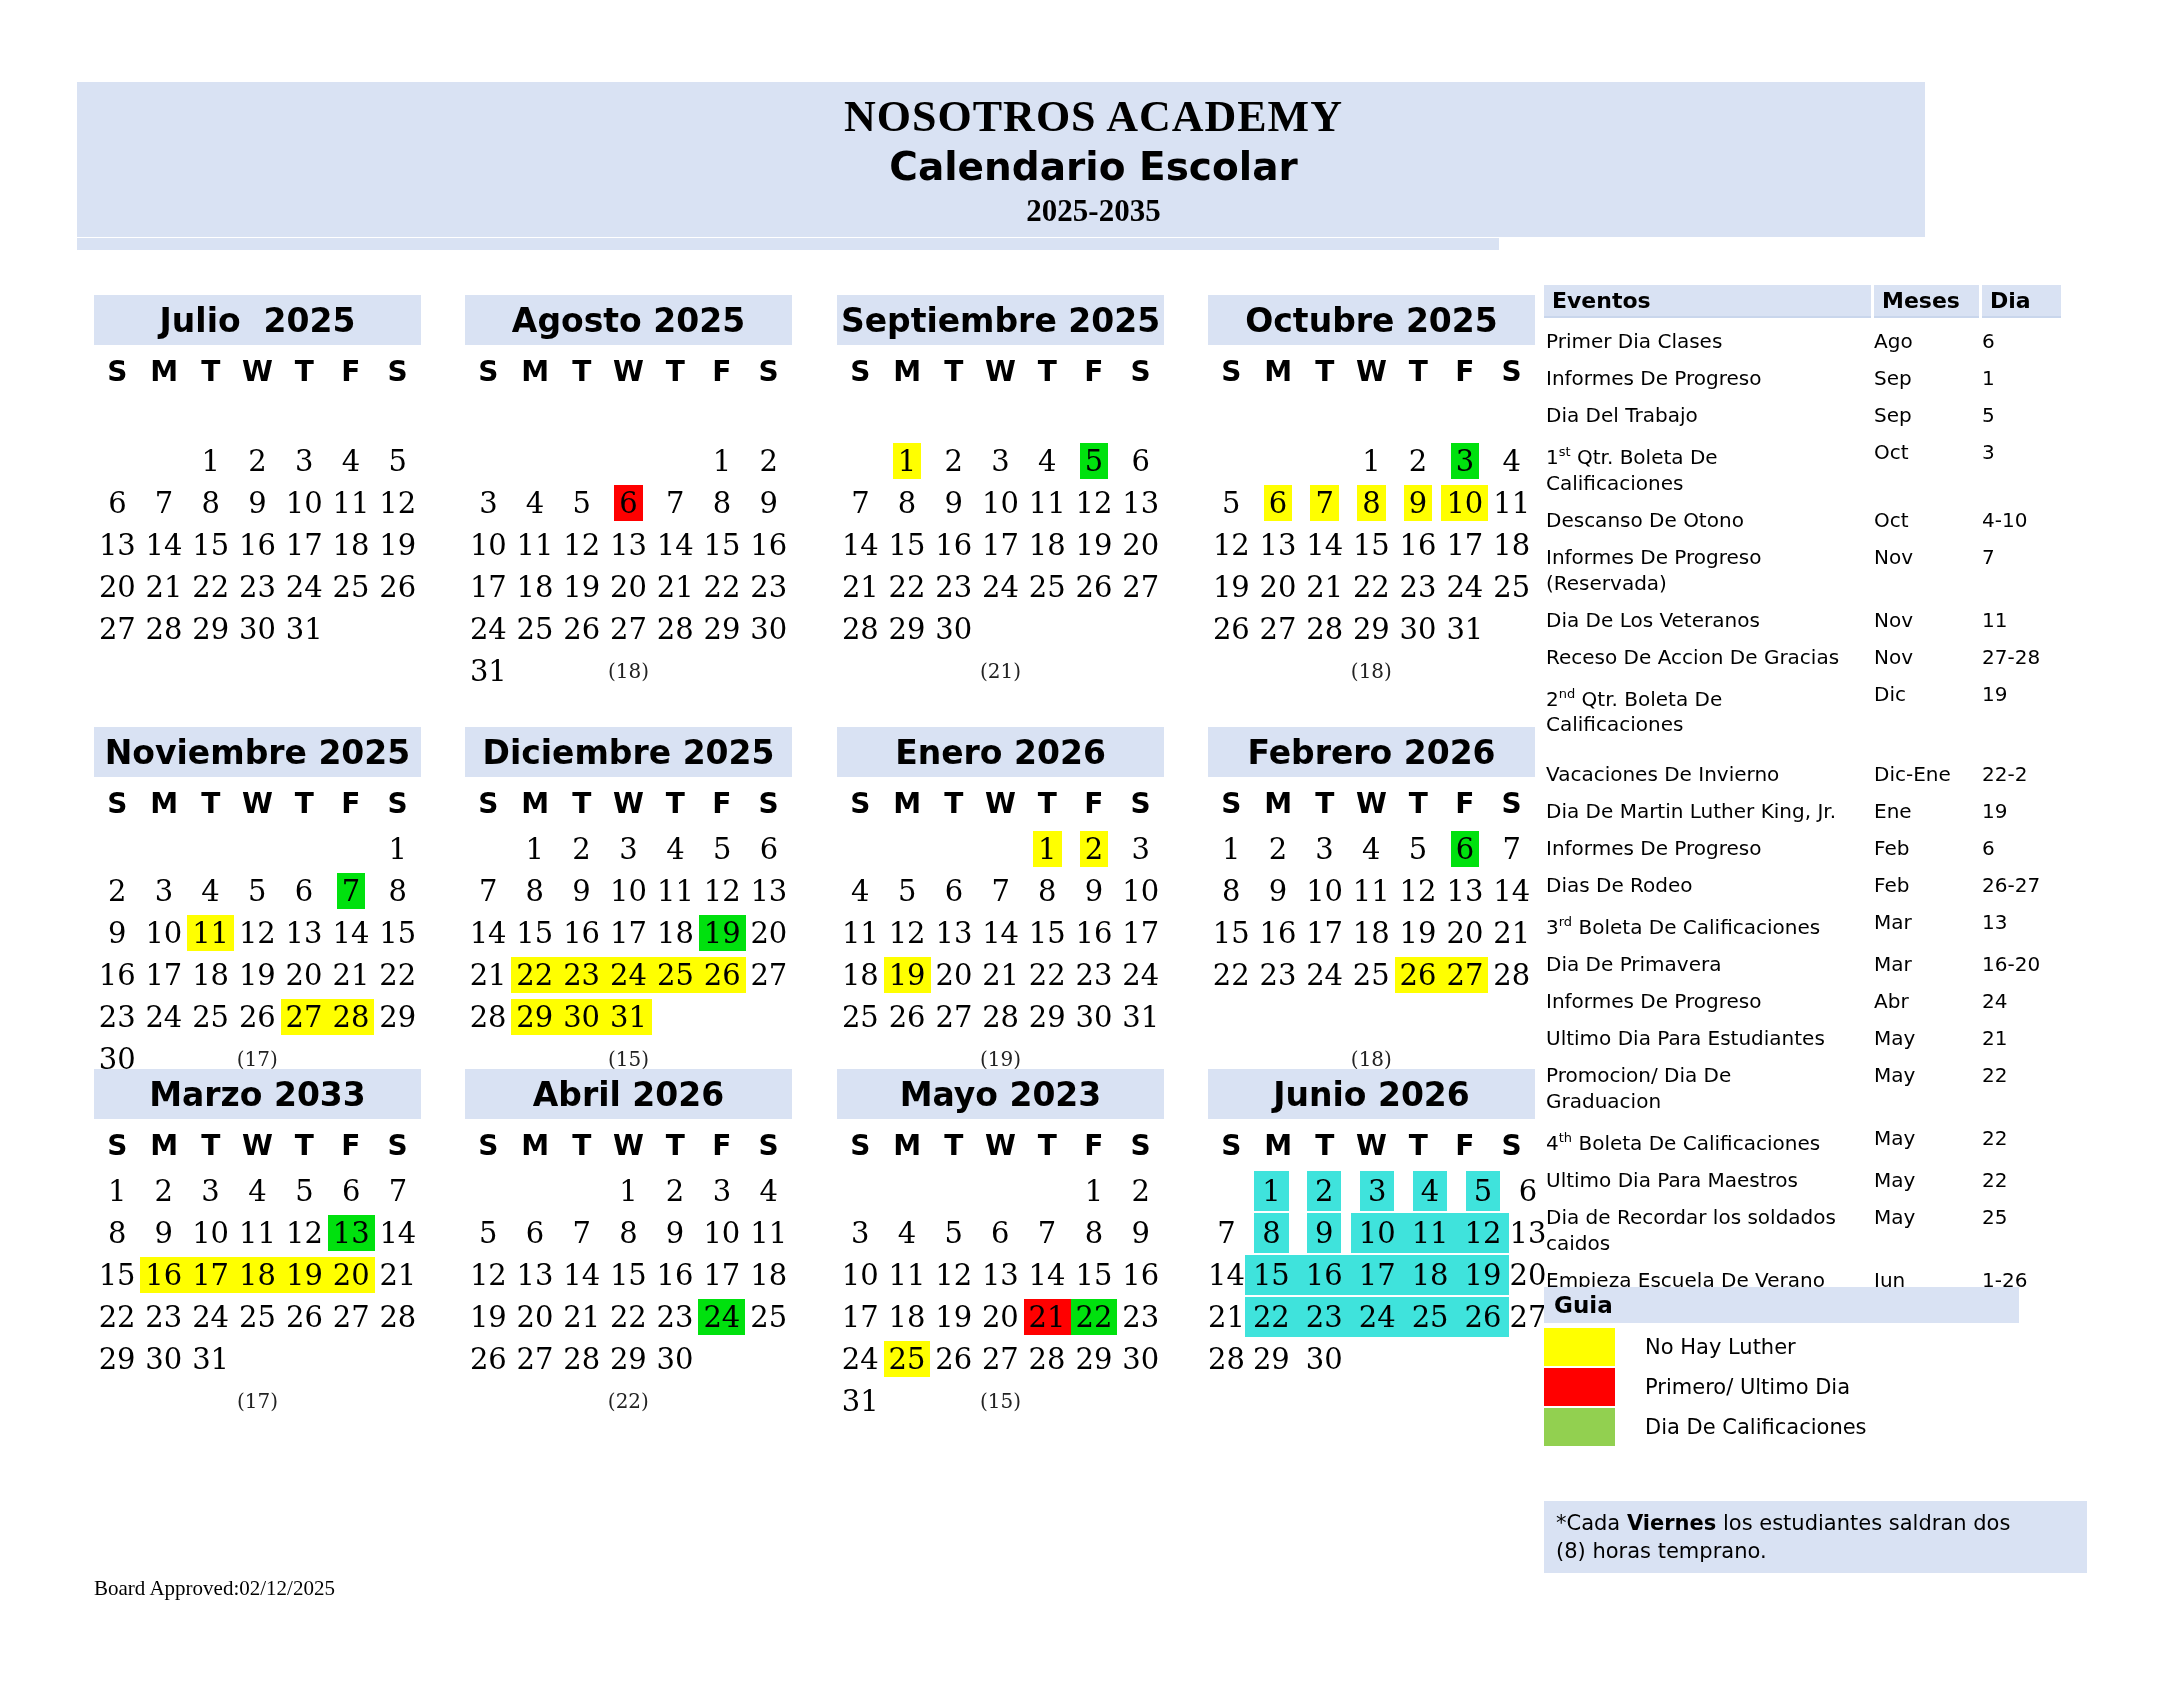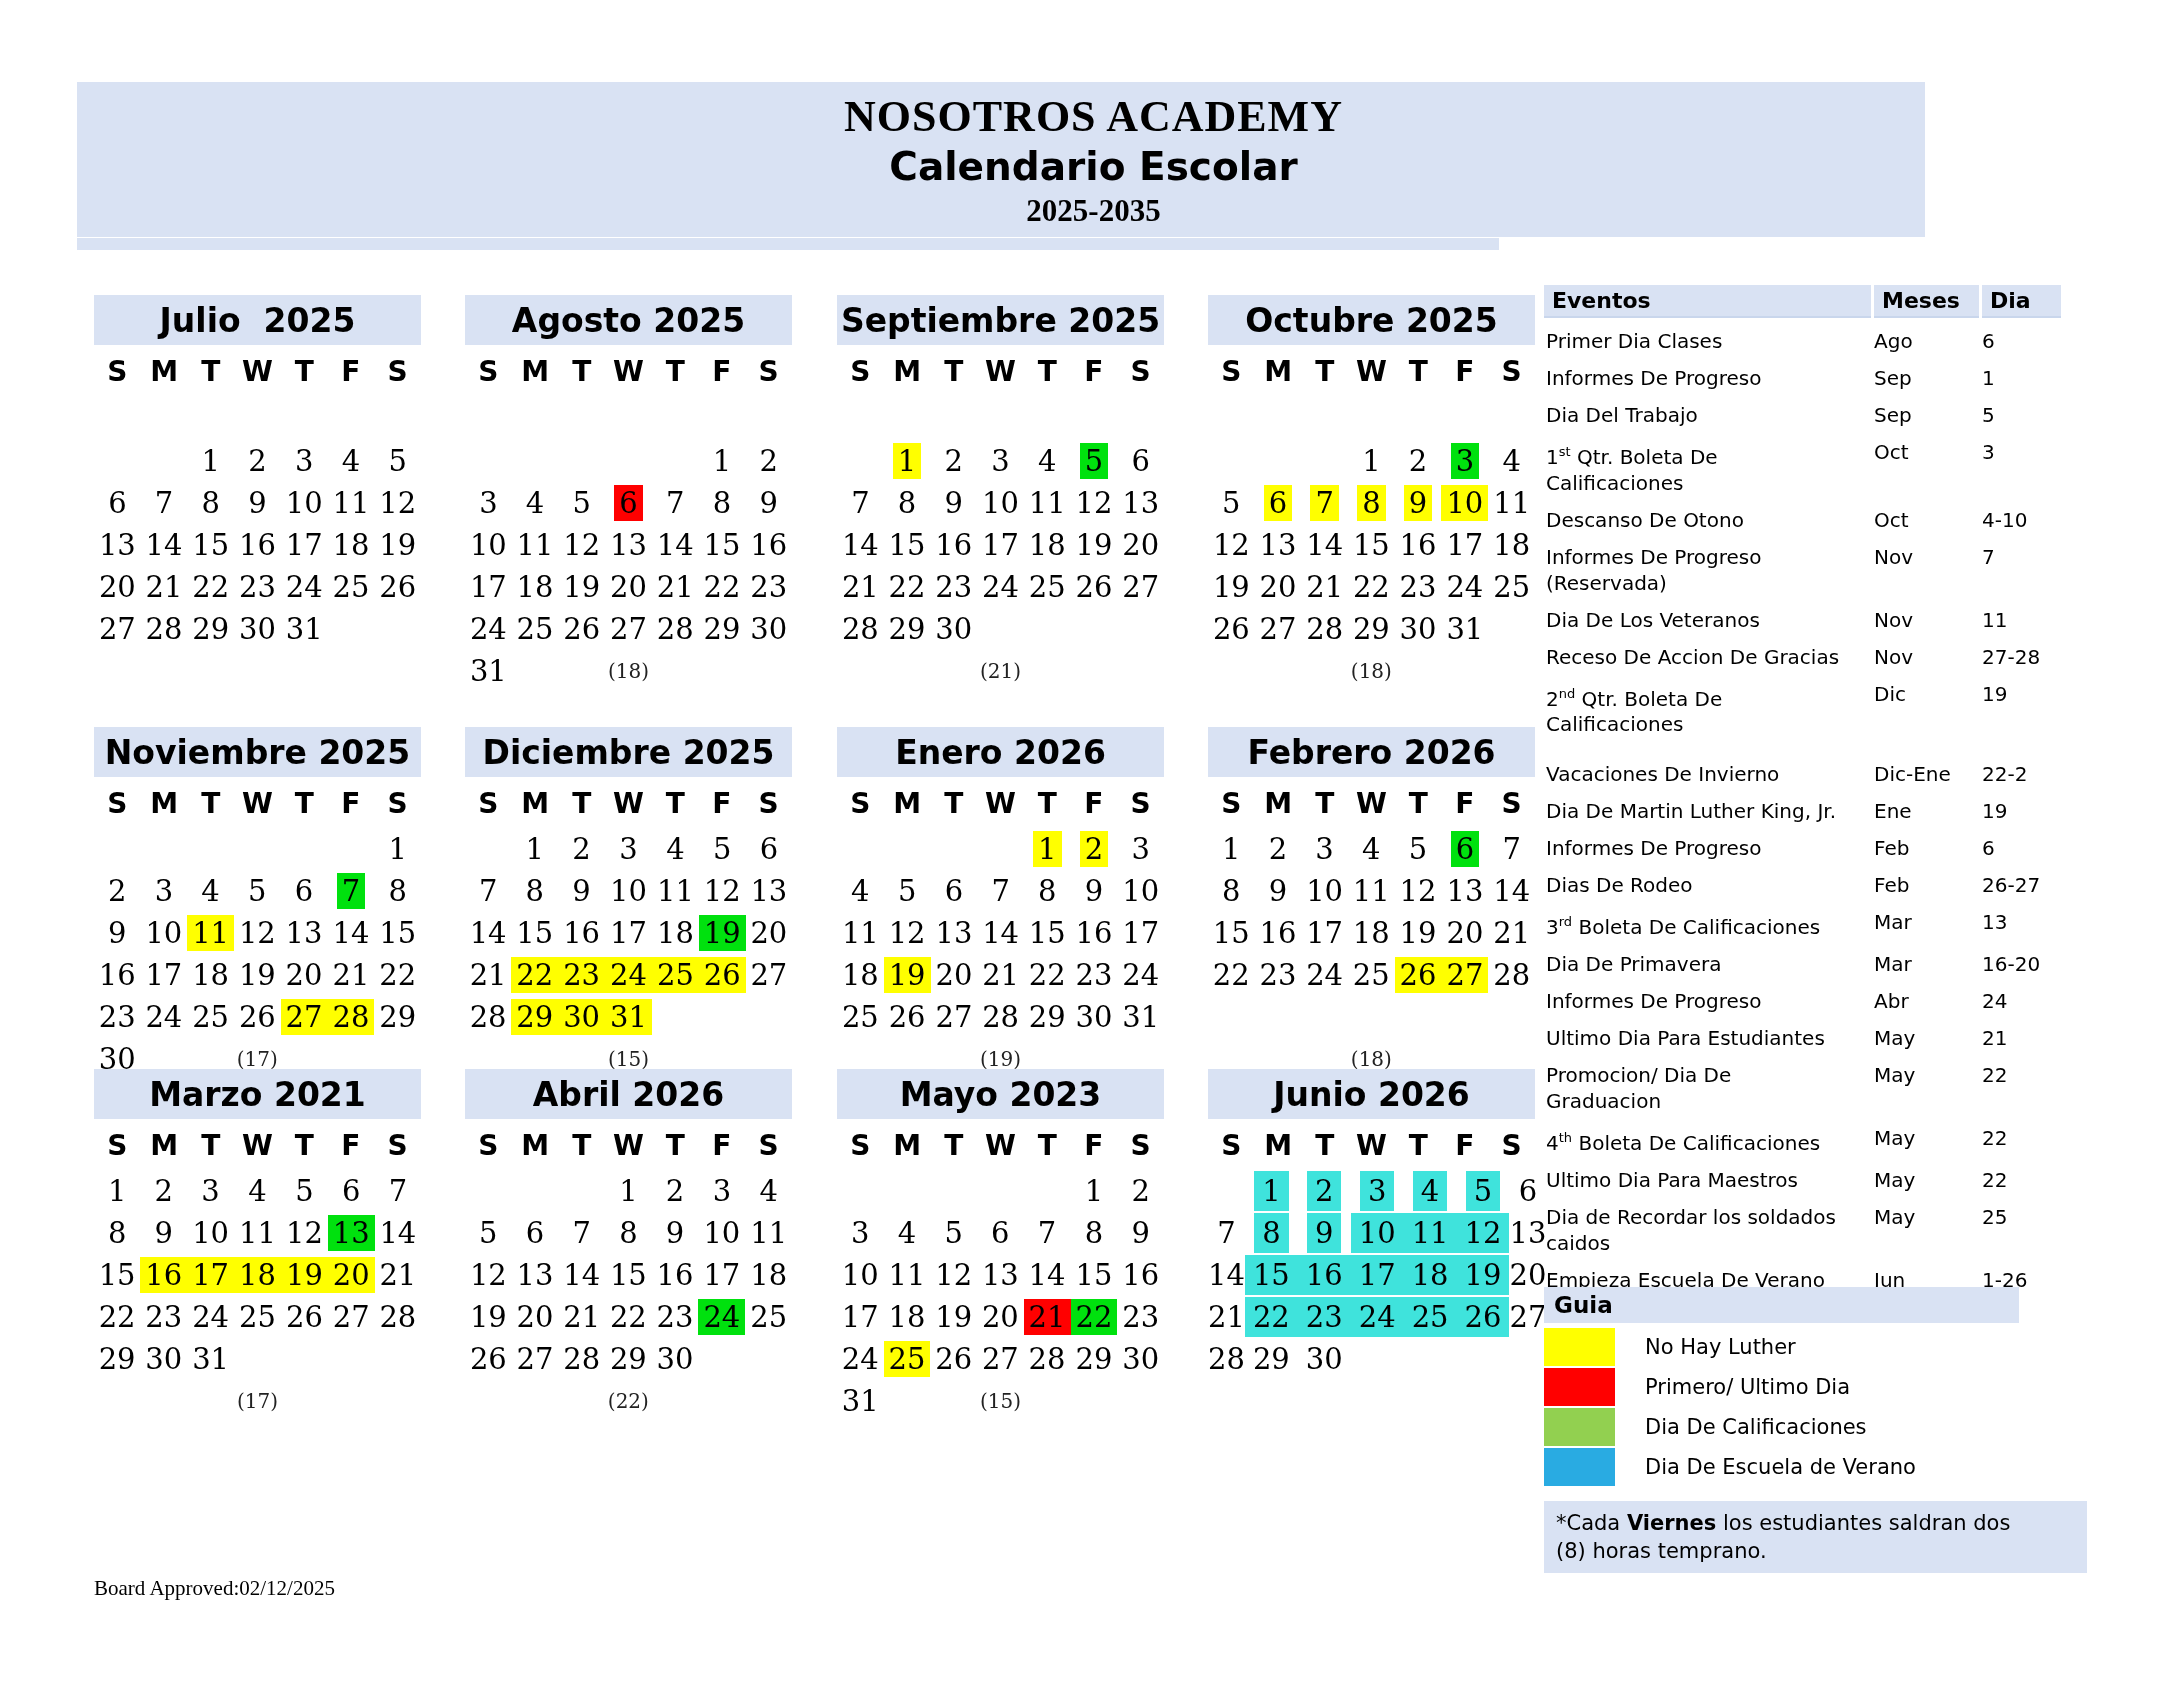--- a/index.html
+++ b/index.html
@@ -1004,21 +1004,21 @@
         <div class="dcell" style="grid-area: 6 / 2;"></div>
         <div class="dcell" style="grid-area: 6 / 3;"></div>
         <div class="dcell" style="grid-area: 6 / 4;"></div>
         <div class="dcell" style="grid-area: 6 / 5;"></div>
         <div class="dcell" style="grid-area: 6 / 6;"></div>
         <div class="dcell" style="grid-area: 6 / 7;"></div>
         <div class="mnote">(18)</div>
       </div>
     </div>
     <div class="month r2" style="left: 94px; top: 1069px;">
-      <div class="mtitle">Marzo 2021</div>
+      <div class="mtitle">Marzo 2033</div>
       <div class="dow">
         <span>S</span>
         <span>M</span>
         <span>T</span>
         <span>W</span>
         <span>T</span>
         <span>F</span>
         <span>S</span>
       </div>
       <div class="weeks">
@@ -1611,24 +1611,20 @@
         <span class="llabel">No Hay Luther</span>
       </div>
       <div class="lrow">
         <div class="lswatch" style="background: rgb(255, 0, 0);"></div>
         <span class="llabel">Primero/ Ultimo Dia</span>
       </div>
       <div class="lrow">
         <div class="lswatch" style="background: rgb(146, 208, 80);"></div>
         <span class="llabel">Dia De Calificaciones</span>
       </div>
-      <div class="lrow">
-        <div class="lswatch" style="background: rgb(41, 171, 226);"></div>
-        <span class="llabel">Dia De Escuela de Verano</span>
-      </div>
     </div>
 </div>
 
 <div class="footnote">
   <span>*Cada </span><b>Viernes</b><span> los estudiantes saldran dos</span><br>
   <span>(8) horas temprano.</span>
 </div>
 
 <div class="board">Board Approved:02/12/2025</div>
 

